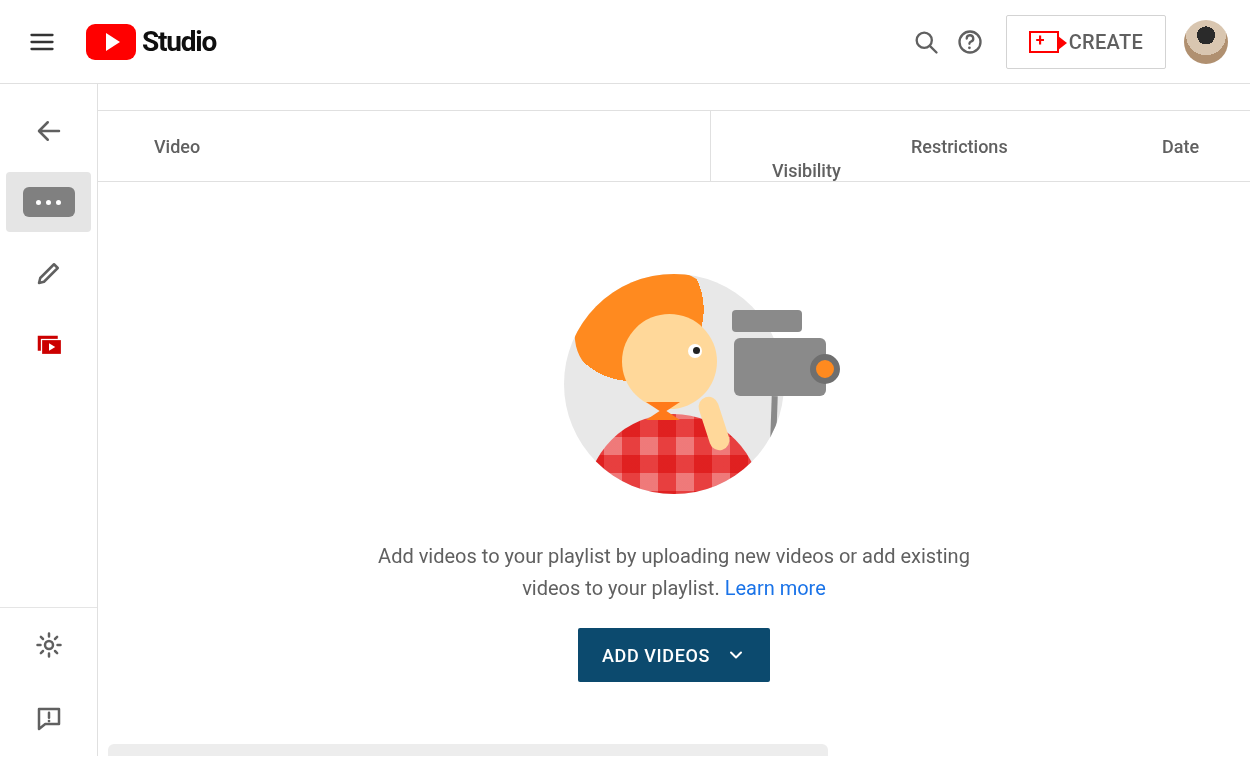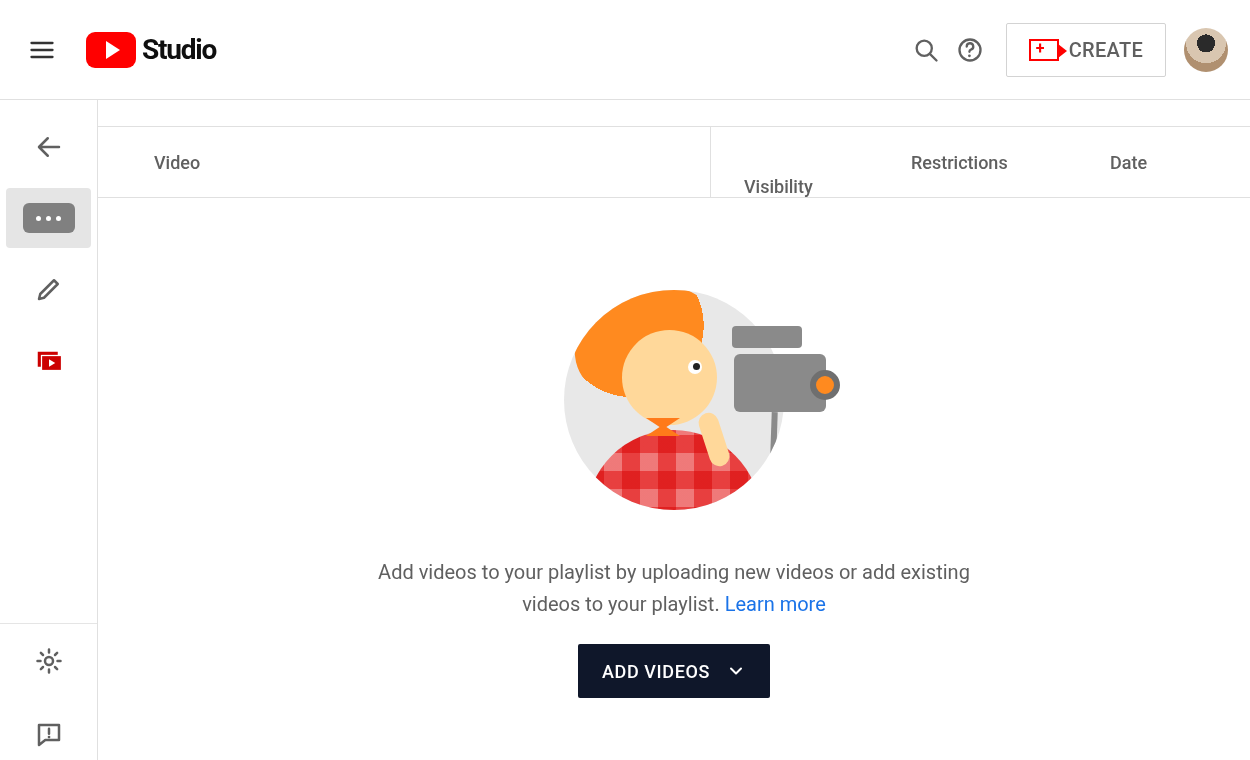--- a/index.html
+++ b/index.html
@@ -4,21 +4,21 @@
 <style>
   * { box-sizing: border-box; }
   html, body {
     margin: 0; padding: 0; width: 1250px; height: 760px;
     font-family: Roboto, "Helvetica Neue", Arial, sans-serif;
     background: #fff; color: #0f0f0f; overflow: hidden;
   }
 
   
   .topbar {
-    height: 100px; width: 100%;
+    height: 84px; width: 100%;
     display: flex; align-items: center;
     padding: 0 22px;
     border-bottom: 1px solid #e0e0e0;
   }
   .hamburger { width: 40px; height: 40px; display: flex; align-items: center; justify-content: center; cursor: pointer; margin-right: 24px;}
   .hamburger svg { width: 28px; height: 28px; }
 
   .logo { display: flex; align-items: center; gap: 4px; cursor: pointer; }
   .logo .yt-rect {
     width: 50px; height: 36px; background: #ff0000; border-radius: 9px;
@@ -85,23 +85,23 @@
   .tabframe {
     margin-top: 26px;
     border-top: 1px solid #e0e0e0;
     border-bottom: 1px solid #e0e0e0;
     height: 72px;
     display: flex; align-items: center;
     position: relative;
   }
   .col-video { margin-left: 56px; }
   .tab-divider { position:absolute; top:0; bottom:0; left: 612px; width:1px; background:#e0e0e0; }
-  .col-vis   { position:absolute; left: 646px; margin-top: 48px; }
+  .col-vis   { position:absolute; left: 674px; margin-top: 48px; }
   .col-res   { position:absolute; left: 813px; }
-  .col-date  { position:absolute; left: 1012px; }
+  .col-date  { position:absolute; left: 1064px; }
   .colhdr { font-size: 18px; color:#606060; font-weight: 500; }
 
   .empty {
     position:absolute; left:0; right:0; top: 190px;
     display:flex; flex-direction:column; align-items:center;
   }
   .illus {
     width: 220px; height: 220px; border-radius: 50%;
     background: #e8e8e8; position: relative; overflow: visible;
   }
@@ -128,21 +128,21 @@
   .illus .camtop { position:absolute; right:-18px; top:36px; width:70px;height:22px; background:#8a8a8a; border-radius:4px;}
   .illus .tripod { position:absolute; right:8px; top:122px; width:6px; height:100px; background:#8a8a8a; transform: rotate(2deg);}
   .illus .arm { position:absolute; left:140px; top:122px; width:20px;height:55px; background:#ffd89a; border-radius:10px; transform:rotate(-18deg);}
   .illus-mask { width:220px;height:220px;border-radius:50%;overflow:hidden;position:absolute;inset:0;}
 
   .empty-text { margin-top: 46px; font-size: 20px; color:#606060; text-align:center; max-width: 640px; line-height:1.6;}
   .empty-text a { color:#1a73e8; text-decoration:none; cursor:pointer;}
 
   .addvideos {
     margin-top: 24px; height: 54px; padding: 0 24px;
-    background:#0f172a; color:#fff; display:flex; align-items:center; gap:16px;
+    background:#0c4a6e; color:#fff; display:flex; align-items:center; gap:16px;
     font-size: 18px; font-weight:500; letter-spacing:.6px; border-radius:2px; cursor:pointer;
   }
   .addvideos svg { width:20px; height:20px; }
 
   .bottom-scroll-hint {
     position:absolute; left:10px; bottom:0; height:12px; width:720px;
     background:#ededed; border-radius:6px 6px 0 0;
   }
 </style>
 </head>

